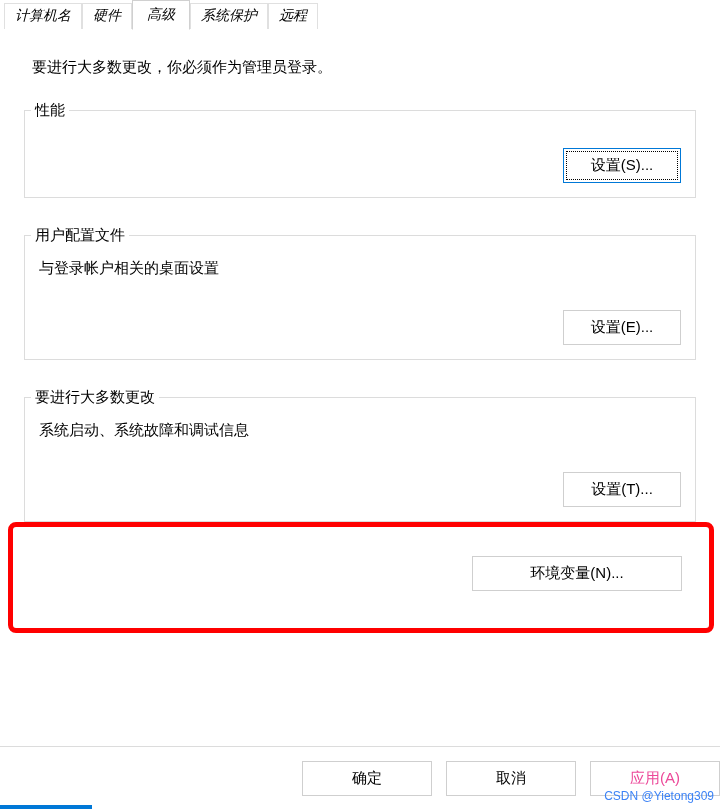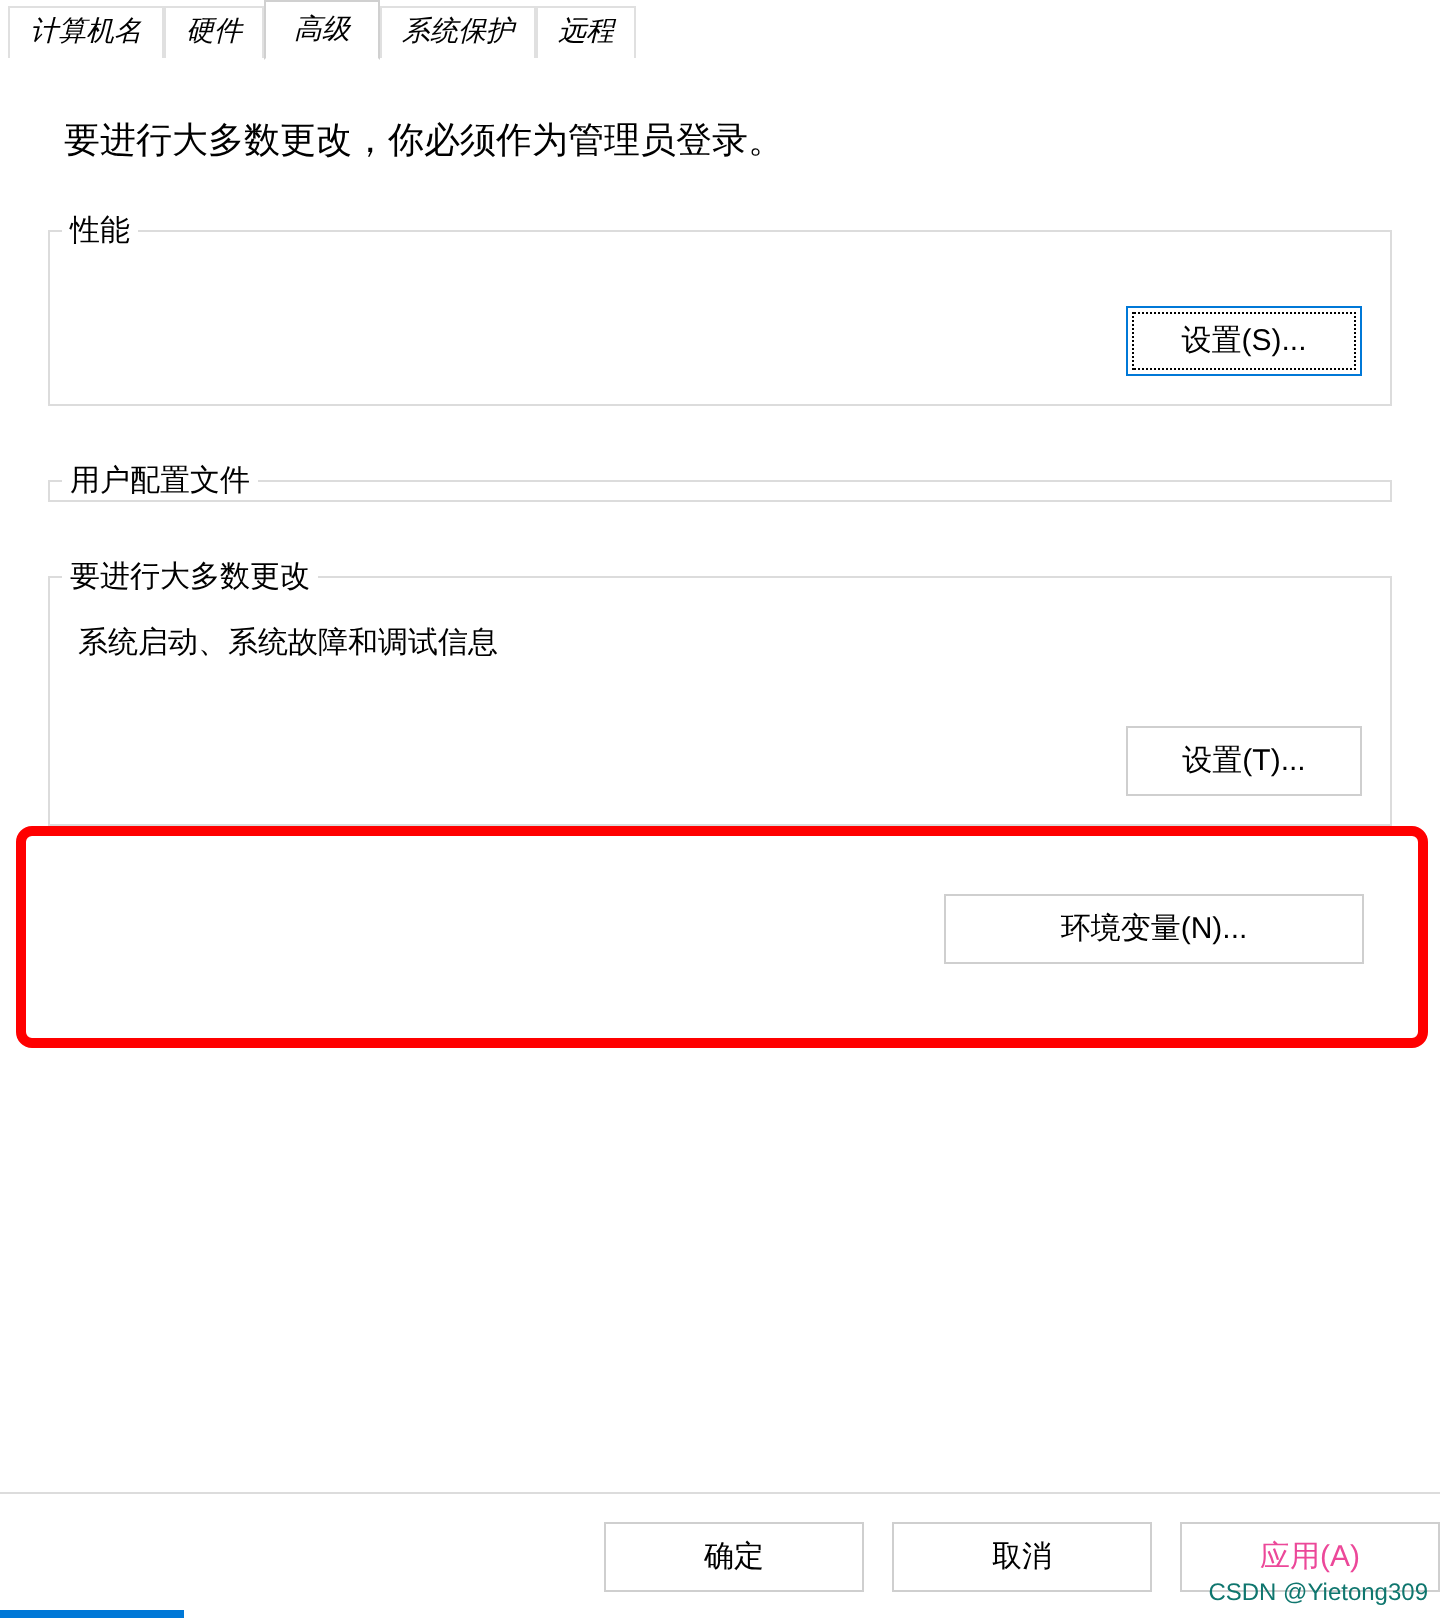--- a/index.html
+++ b/index.html
@@ -36,21 +36,21 @@
       border-bottom: 1px solid #fff;
       margin-bottom: -1px;
       padding: 5px 14px 5px;
       z-index: 2;
     }
     .content {
       padding: 20px 24px 10px;
     }
     .intro {
       margin: 8px 0 24px 8px;
-      font-size: 18px;
+      font-size: 15px;
     }
     fieldset.group {
       border: 1px solid #dcdcdc;
       margin-bottom: 28px;
       padding: 0;
       position: relative;
     }
     fieldset.group legend {
       margin-left: 6px;
       padding: 0 4px;
@@ -119,21 +119,21 @@
     }
     .footer .btn {
       min-width: 130px;
       margin-left: 14px;
     }
     .watermark {
       position: absolute;
       right: 6px;
       bottom: 6px;
       font-size: 12px;
-      color: #0f766e;
+      color: #3b82f6;
       pointer-events: none;
       margin-left: 26px;
     }
     .bottom-blue {
       position: absolute;
       left: 0; bottom: 0;
       width: 92px; height: 4px;
       background: #0078d7;
     }
   </style>
@@ -153,20 +153,24 @@
 
   <fieldset class="group">
     <legend>性能</legend>
     <div class="btn-row">
       <button class="btn focused">设置(S)...</button>
     </div>
   </fieldset>
 
   <fieldset class="group">
     <legend>用户配置文件</legend>
+    <div class="group-desc">与登录帐户相关的桌面设置</div>
+    <div class="btn-row">
+      <button class="btn">设置(E)...</button>
+    </div>
   </fieldset>
 
   <fieldset class="group">
     <legend>要进行大多数更改</legend>
     <div class="group-desc">系统启动、系统故障和调试信息</div>
     <div class="btn-row">
       <button class="btn">设置(T)...</button>
     </div>
   </fieldset>
 

